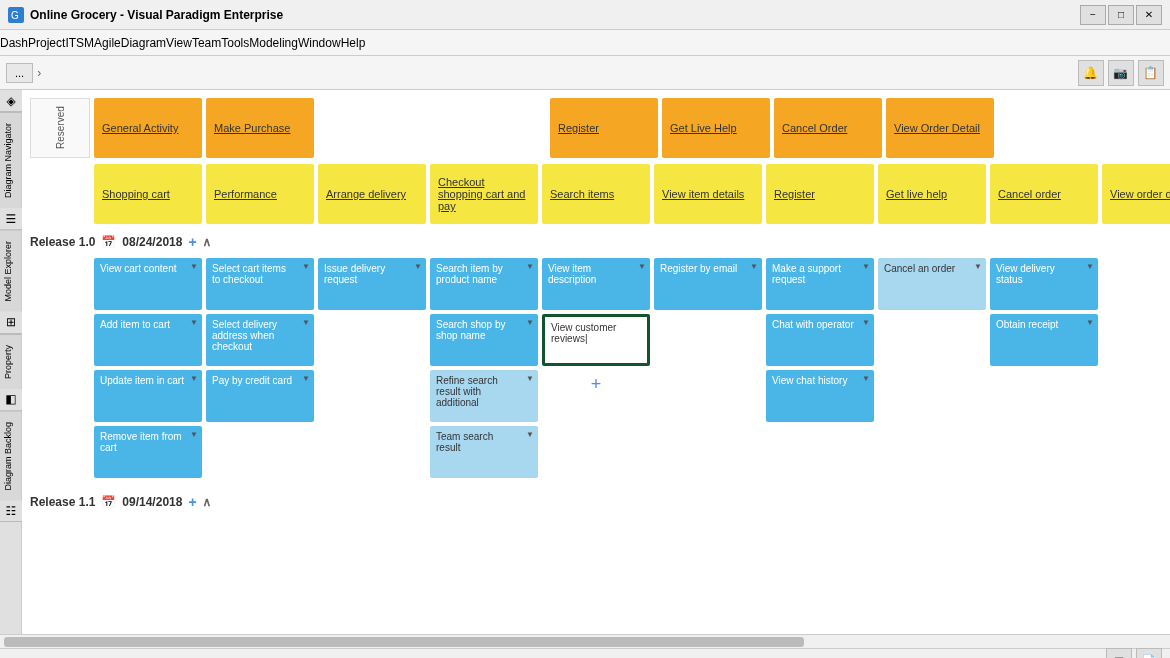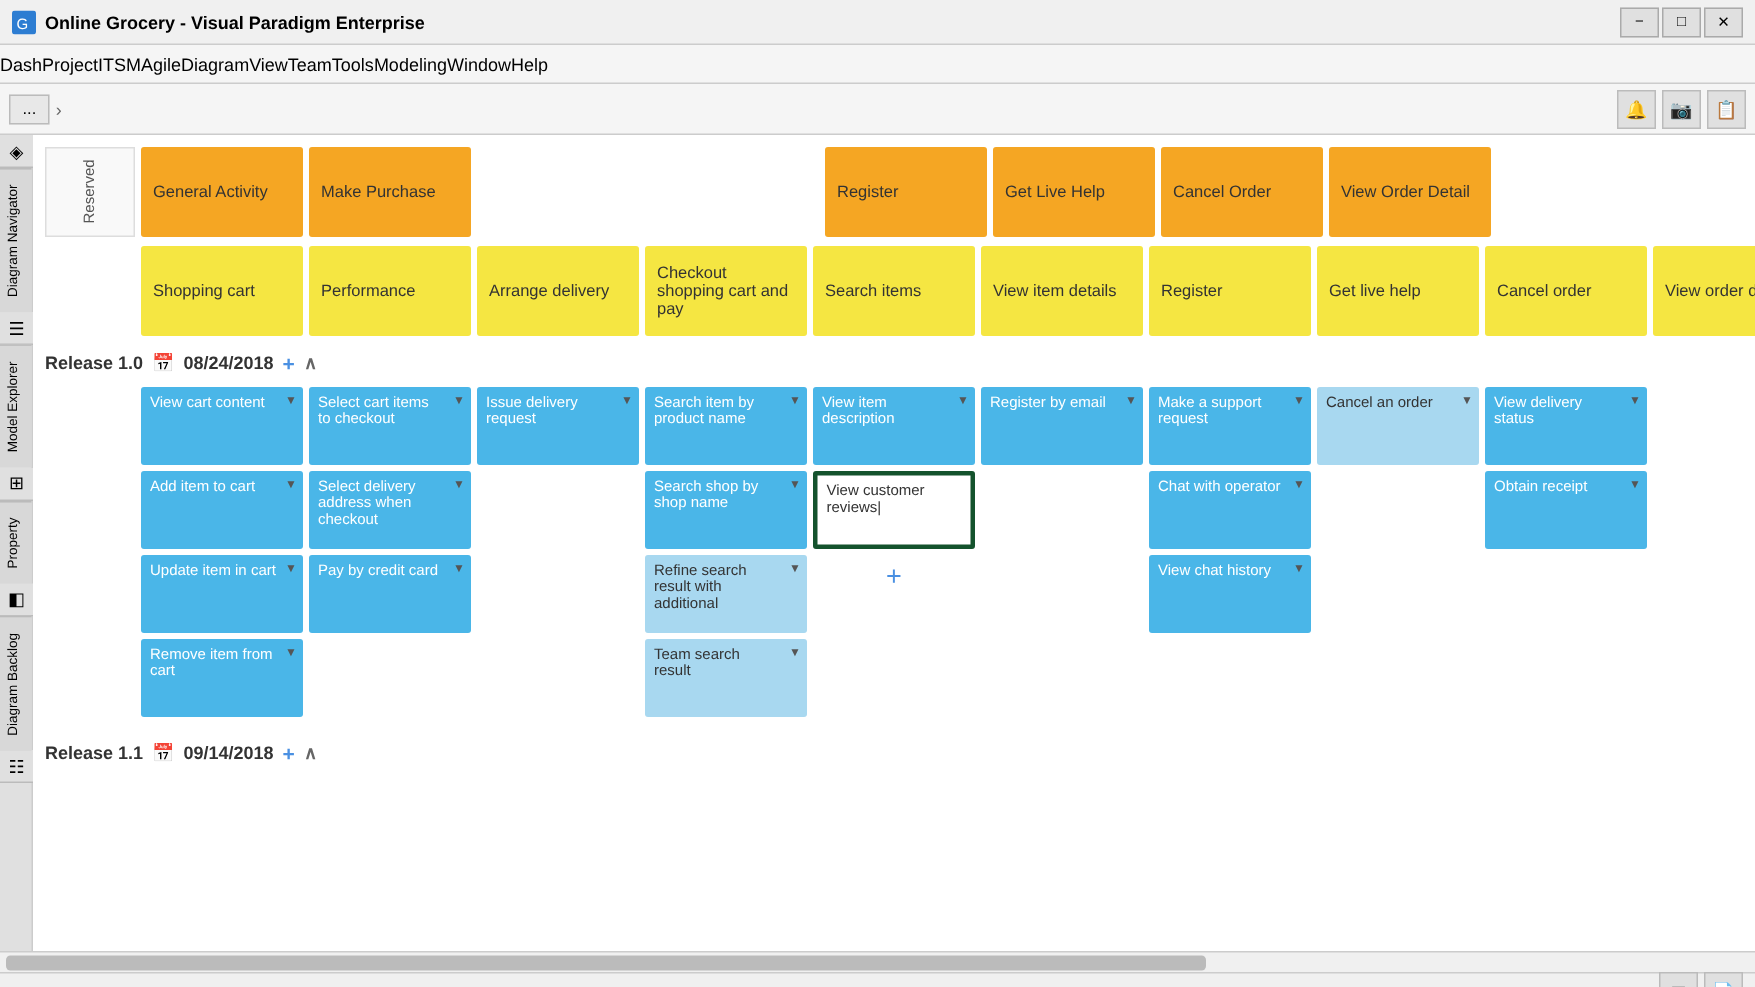--- a/index.html
+++ b/index.html
@@ -107,20 +107,21 @@
       padding: 6px 8px;
       font-size: 11px;
       font-weight: 500;
       border-radius: 2px;
       cursor: pointer;
       min-height: 60px;
       display: flex;
       align-items: center;
       justify-content: flex-start;
       flex-wrap: wrap;
+      text-decoration: underline;
     }
     .epic-orange { background: #f5a623; color: #333; }
     .epic-yellow { background: #f5e642; color: #333; }
 
     
     .col-w1 { width: 108px; flex-shrink: 0; }
 
     
     .release-header {
       display: flex;

